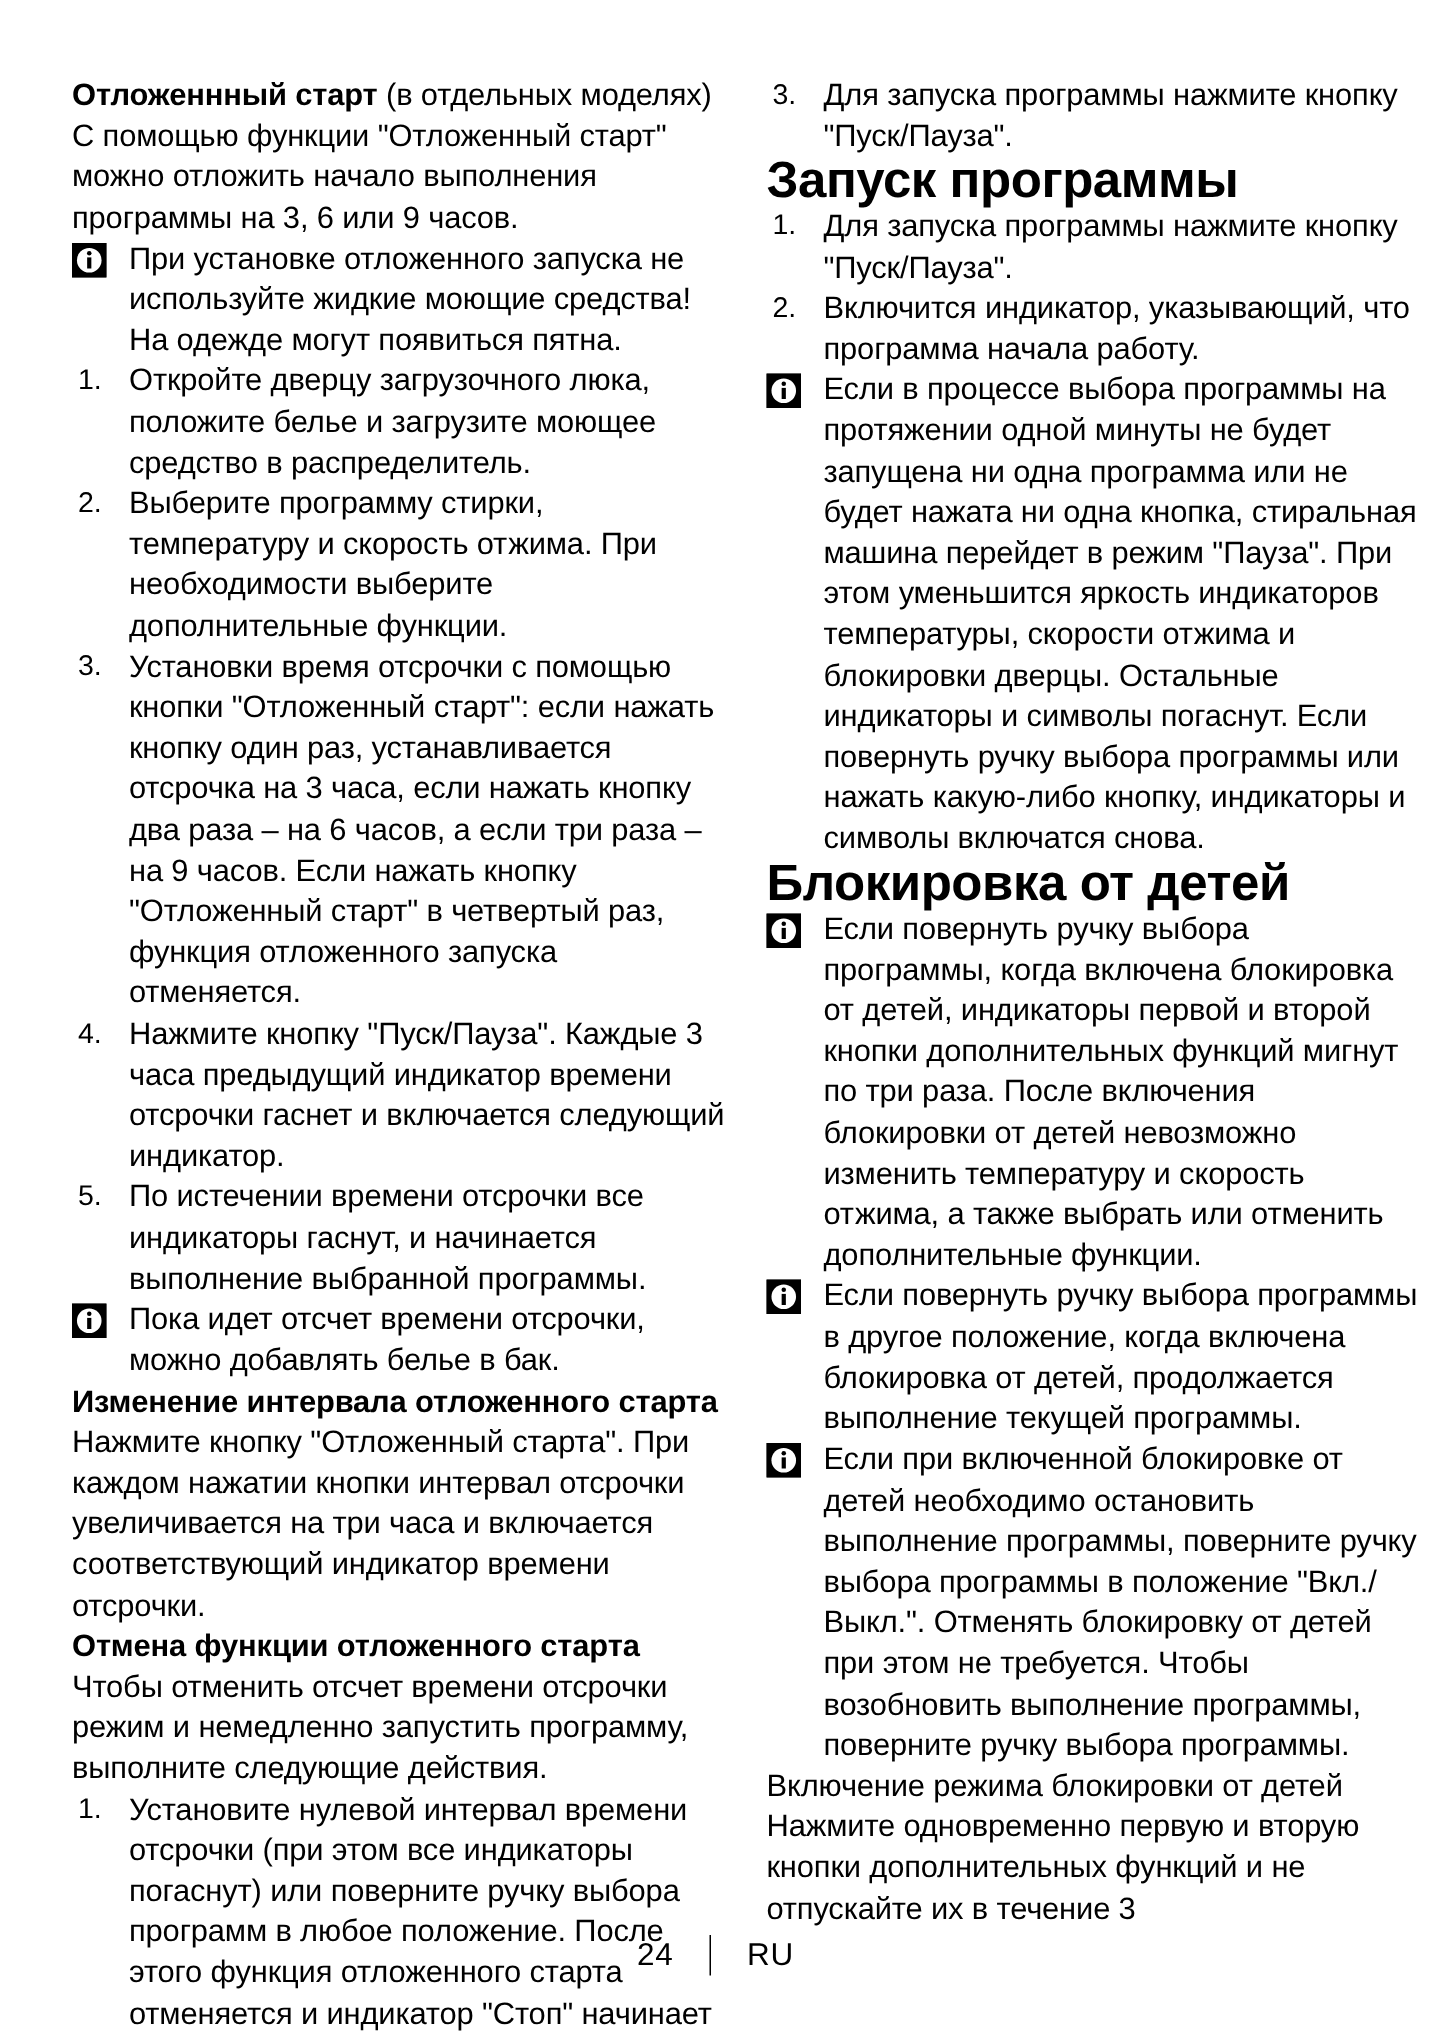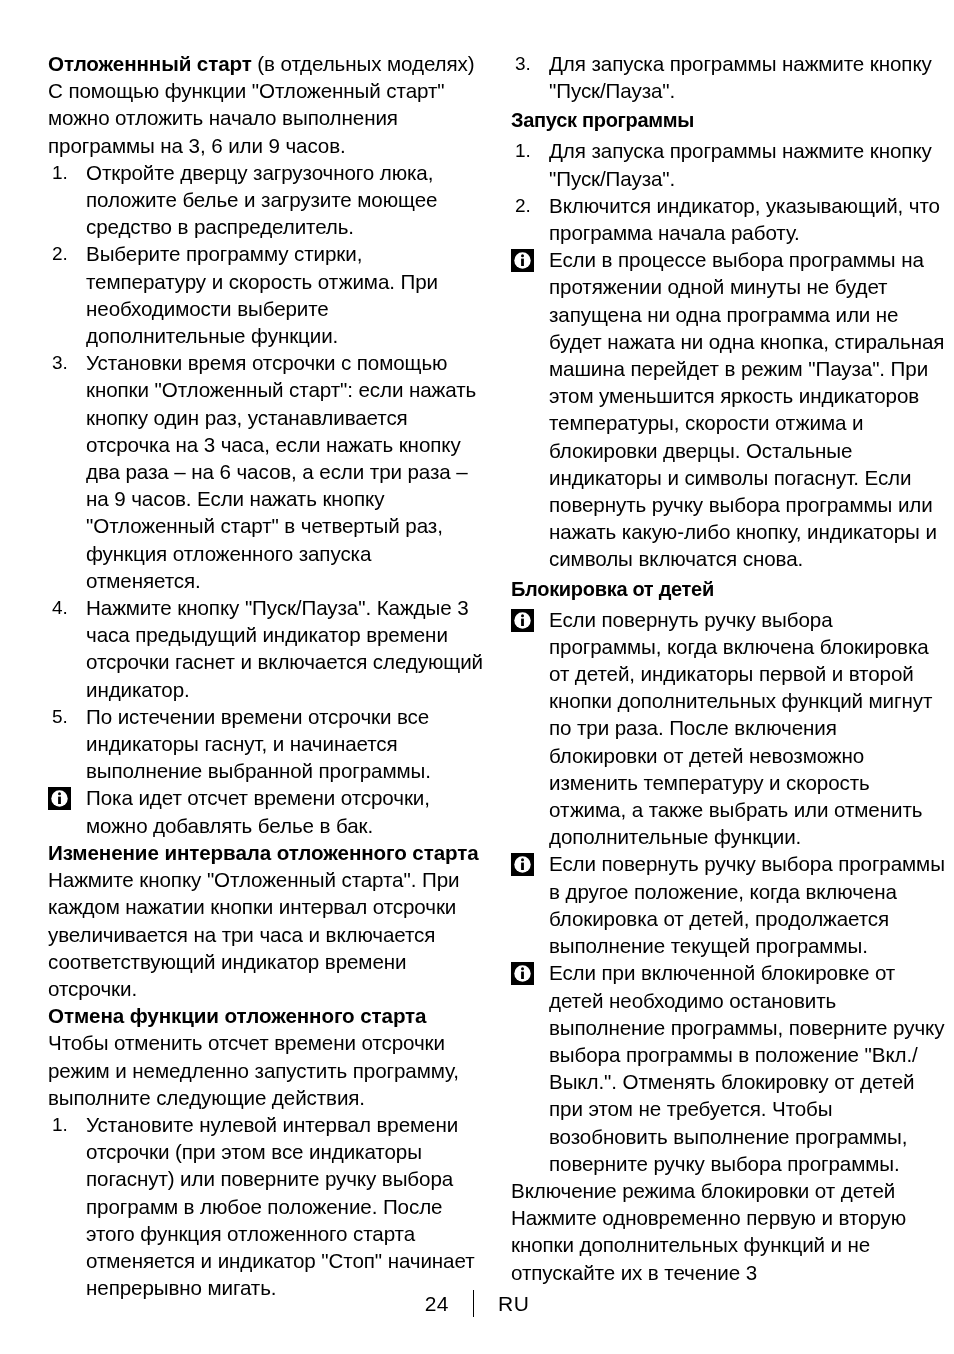--- a/index.html
+++ b/index.html
@@ -47,21 +47,21 @@
   }
   .para.bold-lead b { font-weight: bold; }
 
   .sub-head {
     margin: 0;
     font-weight: bold;
   }
   .sec-head {
     margin: 0;
     font-weight: bold;
-    font-size: 20px;
+    font-size: 34px;
     line-height: 33px;
     letter-spacing: -0.3px;
   }
 
   
   .li {
     display: flex;
     flex-direction: row;
     align-items: flex-start;
   }
@@ -133,20 +133,33 @@
 <div class="page">
 
   <div class="columns">
 
     <div class="col col-left">
 
       <p class="para bold-lead"><b>Отложеннный старт</b><span> (в отдельных моделях)</span></p>
 
       <p class="para">С помощью функции "Отложенный старт" можно отложить начало выполнения программы на 3, 6 или 9 часов.</p>
 
+      <div class="note">
+        <div class="note-icon">
+          <span class="sq">
+            <svg width="23" height="23" viewBox="0 0 23 23" aria-hidden="true">
+              <rect x="0" y="0" width="23" height="23" fill="#000000"></rect>
+              <circle cx="11.5" cy="11.5" r="8.2" fill="#ffffff"></circle>
+              <circle cx="11.5" cy="6.8" r="1.5" fill="#000000"></circle>
+              <rect x="10.1" y="9.6" width="2.8" height="7.4" fill="#000000"></rect>
+            </svg>
+          </span>
+        </div>
+        <div class="note-text">При установке отложенного запуска не используйте жидкие моющие средства! На одежде могут появиться пятна.</div>
+      </div>
 
       <div class="li">
         <div class="li-num">1.</div>
         <div class="li-text">Откройте дверцу загрузочного люка, положите белье и загрузите моющее средство в распределитель.</div>
       </div>
       <div class="li">
         <div class="li-num">2.</div>
         <div class="li-text">Выберите программу стирки, температуру и скорость отжима. При необходимости выберите дополнительные функции.</div>
       </div>
       <div class="li">

